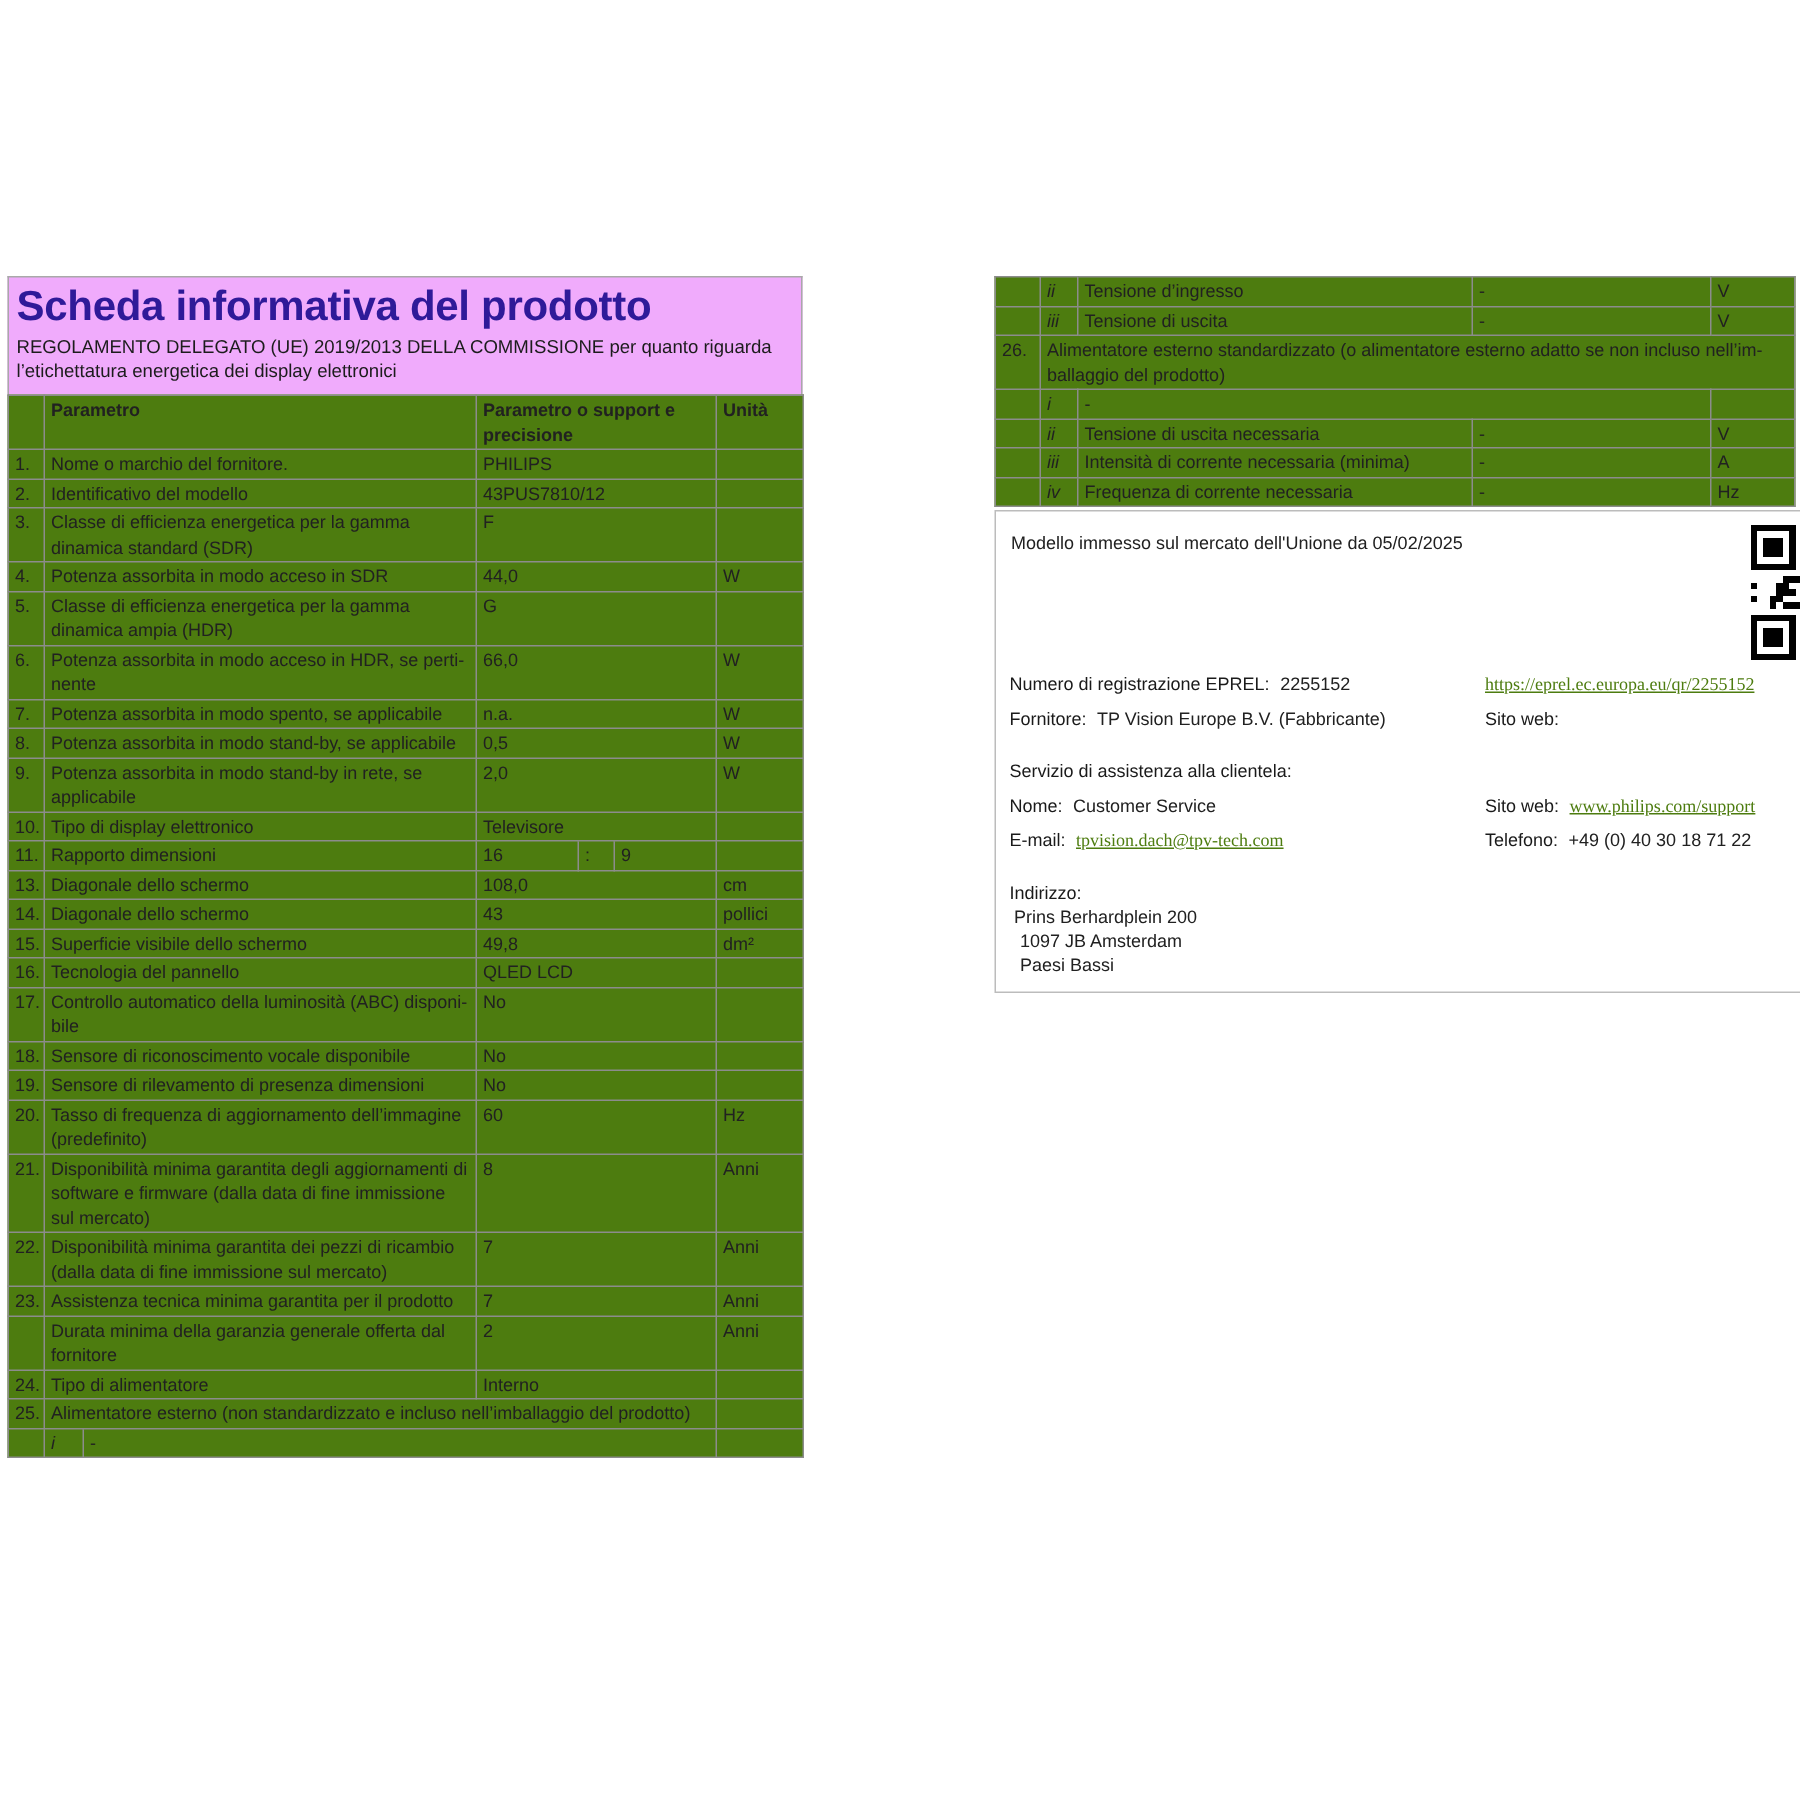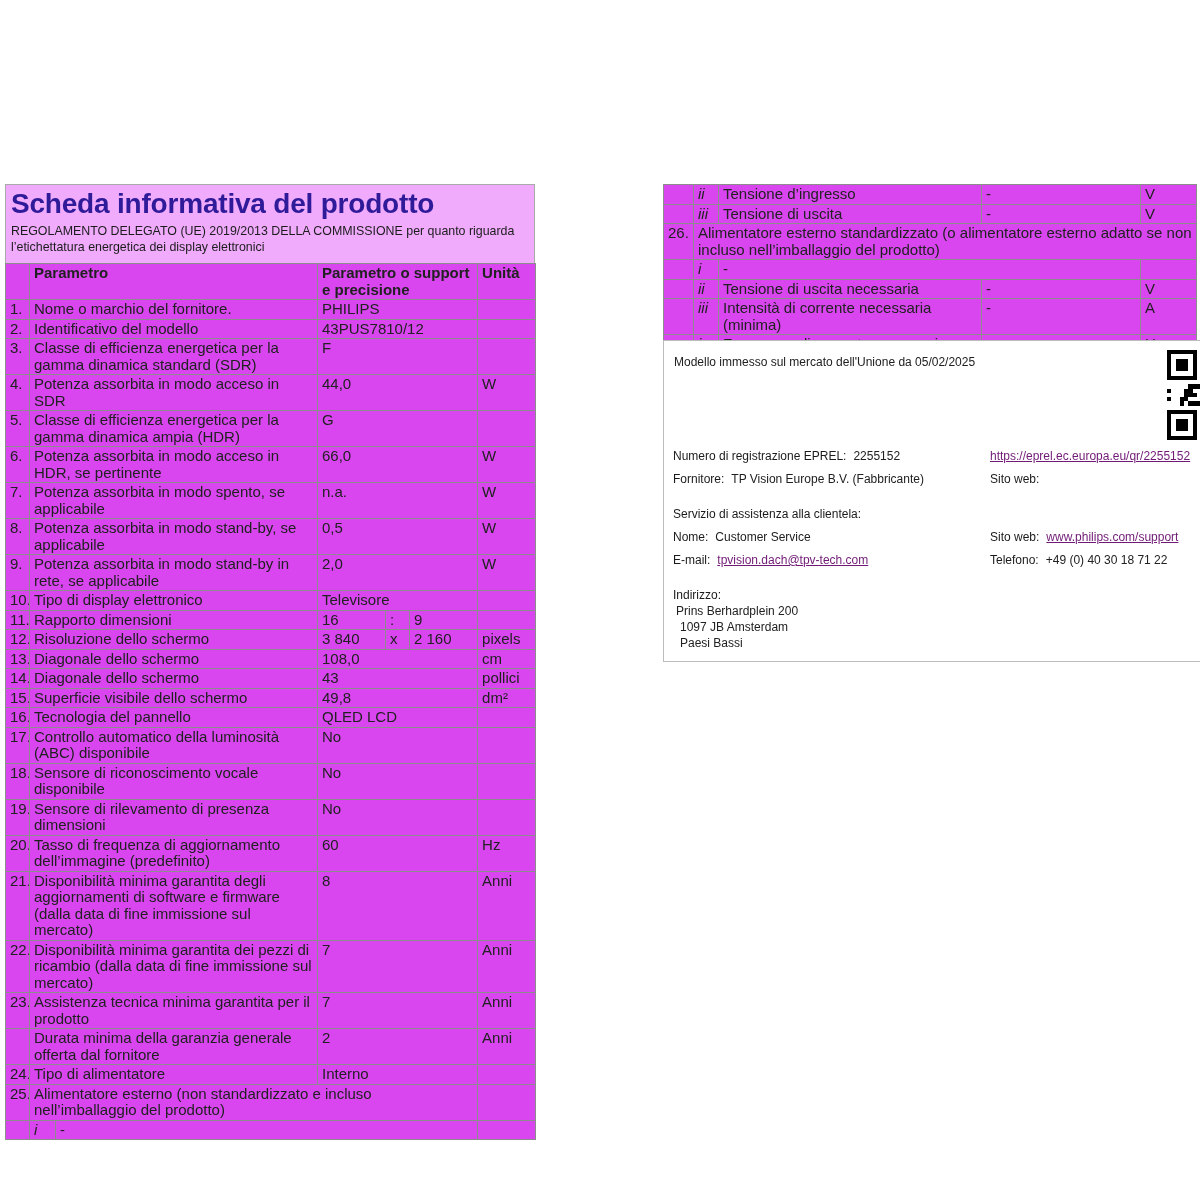--- a/index.html
+++ b/index.html
@@ -10,21 +10,21 @@
     color:#212121;
   }
   #canvas { position:relative; width:1200px; height:1200px; background:#ffffff; overflow:hidden; }
 
   
   .left-box { position:absolute; left:5px; top:184px; width:530px; }
   .title-area { border:1px solid #a9a9a9; border-bottom:none; padding:2px 5px 8px 5px; background:#f0abfc; }
   .doc-title { font-size:28px; font-weight:700; color:#2f1a99; line-height:33px; letter-spacing:-0.2px; }
   .doc-subtitle { margin-top:3px; font-size:12.4px; line-height:16px; color:#1c1c1c; }
 
-  table.param-table { border-collapse:collapse; table-layout:fixed; width:530px; font-size:15px; background:#d946ef; }
+  table.param-table { border-collapse:collapse; table-layout:fixed; width:530px; font-size:12px; background:#4d7c0f; }
   .param-table td, .param-table th {
     border:1px solid #8c8c8c;
     padding:1px 4px;
     vertical-align:top;
     line-height:16.5px;
     text-align:left;
     overflow:hidden;
   }
   .param-table th { font-weight:700; }
   .va-right { text-align:right; }
@@ -41,21 +41,21 @@
     border:1px solid #bcbcbc; background:#fff;
     padding:9px 8px 10px 9px;
     font-size:12px; line-height:16px;
   }
   .info-head { display:flex; justify-content:space-between; align-items:flex-start; margin-bottom:8px; min-height:90px; }
   .info-head p { margin-top:4px; padding-left:1px; }
   .qr-svg { width:90px; height:90px; flex:0 0 auto; }
   .info-grid { display:grid; grid-template-columns:313px 1fr; column-gap:4px; row-gap:7px; align-items:start; }
   .full { grid-column:1 / -1;margin-top:12px; }
   .lbl { font-weight:400; margin-right:7px; color:#1a1a1a; }
-  .link { color:#701a75; text-decoration:underline; cursor:pointer; }
+  .link { color:#4d7c0f; text-decoration:underline; cursor:pointer;font-family:Liberation Serif, serif; }
   .eprel-link { display:inline-block; width:207px; word-break:break-all; }
   .addr-line { padding-left:3px; }
   .addr-indent { padding-left:7px; }
 </style>
 </head>
 <body>
 
 <div id="canvas">
 
   <section class="left-box">
@@ -142,28 +142,20 @@
             <td class="va-right" colspan="3">Televisore</td>
             <td></td>
           </tr>
           <tr>
             <td class="c-num">11.</td>
             <td colspan="2">Rapporto dimensioni</td>
             <td class="ctr">16</td>
             <td class="ctr">:</td>
             <td class="ctr">9</td>
             <td></td>
-          </tr>
-          <tr>
-            <td class="c-num">12.</td>
-            <td colspan="2">Risoluzione dello schermo</td>
-            <td class="ctr">3 840</td>
-            <td class="ctr">x</td>
-            <td class="ctr">2 160</td>
-            <td>pixels</td>
           </tr>
           <tr>
             <td class="c-num">13.</td>
             <td colspan="2">Diagonale dello schermo</td>
             <td class="va-right" colspan="3">108,0</td>
             <td>cm</td>
           </tr>
           <tr>
             <td class="c-num">14.</td>
             <td colspan="2">Diagonale dello schermo</td>

